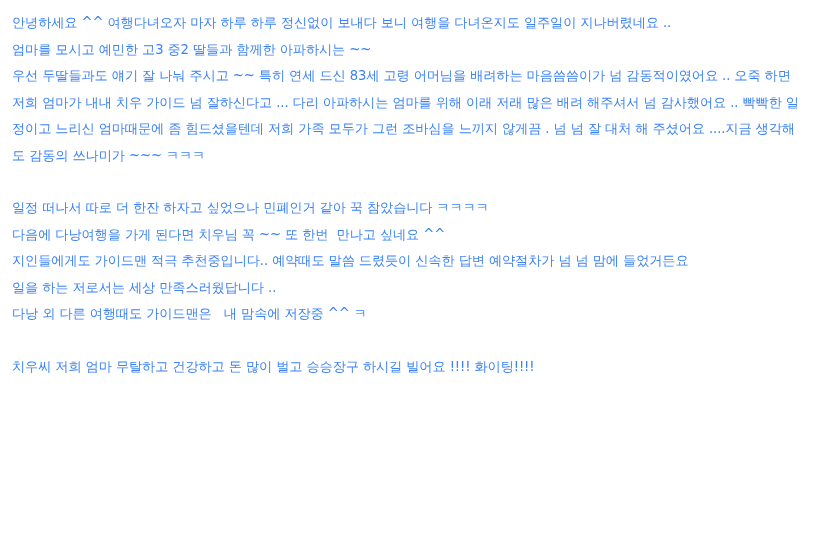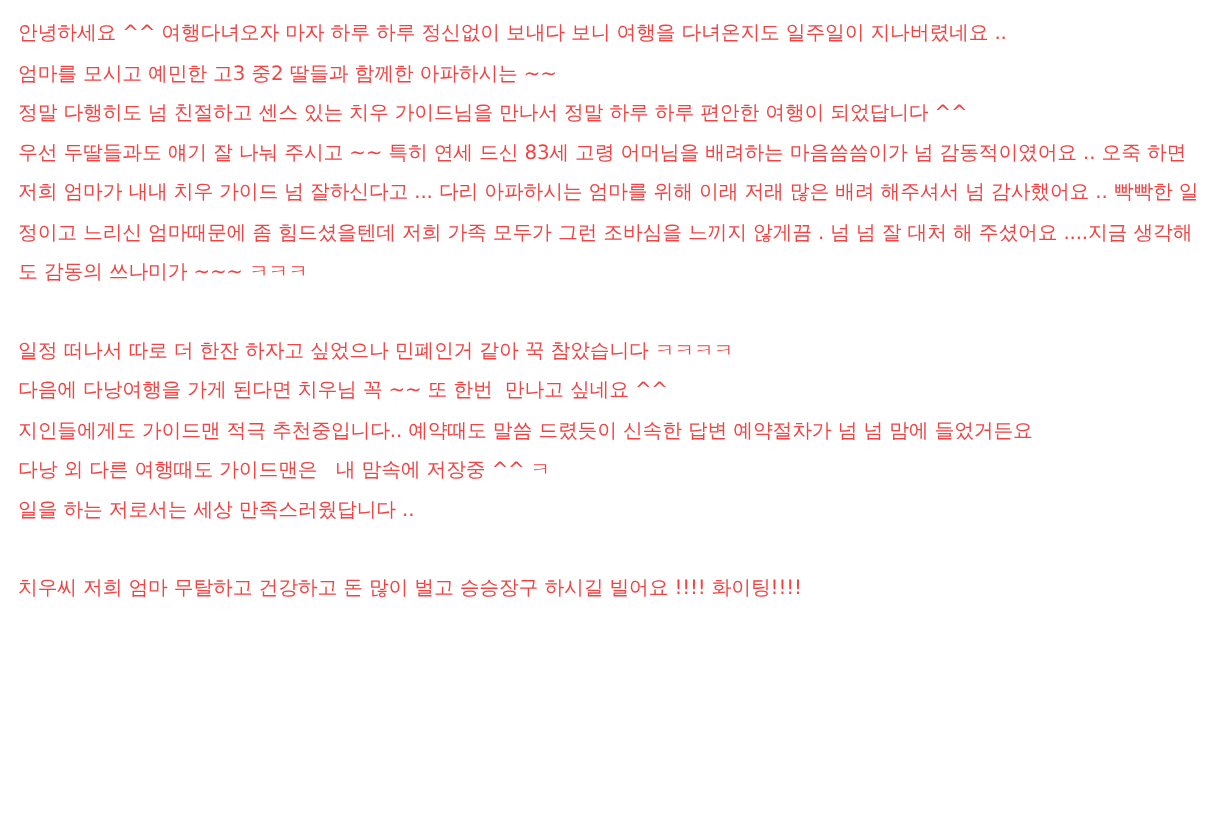--- a/index.html
+++ b/index.html
@@ -14,40 +14,39 @@
     color: #1a1a1a;
     overflow: hidden;
   }
   .review-body {
     padding: 10px 12px 0 12px;
     box-sizing: border-box;
   }
   .para {
     font-size: 13.2px;
     line-height: 26.5px;
-    color: #ef4444;
+    color: #3b82f6;
     white-space: pre-wrap;
     word-break: break-all;
     margin: 0;
     letter-spacing: -0.1px;
   }
   .spacer {
     height: 26px;
   }
 </style>
 </head>
 <body>
 
 <div class="review-body">
   <p class="para">안녕하세요 ^^ 여행다녀오자 마자 하루 하루 정신없이 보내다 보니 여행을 다녀온지도 일주일이 지나버렸네요 ..</p>
   <p class="para">엄마를 모시고 예민한 고3 중2 딸들과 함께한 아파하시는 ~~</p>
-  <p class="para">정말 다행히도 넘 친절하고 센스 있는 치우 가이드님을 만나서 정말 하루 하루 편안한 여행이 되었답니다 ^^</p>
   <p class="para">우선 두딸들과도 얘기 잘 나눠 주시고 ~~ 특히 연세 드신 83세 고령 어머님을 배려하는 마음씀씀이가 넘 감동적이였어요 .. 오죽 하면 저희 엄마가 내내 치우 가이드 넘 잘하신다고 ... 다리 아파하시는 엄마를 위해 이래 저래 많은 배려 해주셔서 넘 감사했어요 .. 빡빡한 일정이고 느리신 엄마때문에 좀 힘드셨을텐데 저희 가족 모두가 그런 조바심을 느끼지 않게끔 . 넘 넘 잘 대처 해 주셨어요 ....지금 생각해도 감동의 쓰나미가 ~~~ ㅋㅋㅋ</p>
   <div class="spacer"></div>
   <p class="para">일정 떠나서 따로 더 한잔 하자고 싶었으나 민폐인거 같아 꾹 참았습니다 ㅋㅋㅋㅋ</p>
   <p class="para">다음에 다낭여행을 가게 된다면 치우님 꼭 ~~ 또 한번  만나고 싶네요 ^^</p>
   <p class="para">지인들에게도 가이드맨 적극 추천중입니다.. 예약때도 말씀 드렸듯이 신속한 답변 예약절차가 넘 넘 맘에 들었거든요</p>
+  <p class="para">일을 하는 저로서는 세상 만족스러웠답니다 ..</p>
   <p class="para">다낭 외 다른 여행때도 가이드맨은   내 맘속에 저장중 ^^ ㅋ</p>
-  <p class="para">일을 하는 저로서는 세상 만족스러웠답니다 ..</p>
   <div class="spacer"></div>
   <p class="para">치우씨 저희 엄마 무탈하고 건강하고 돈 많이 벌고 승승장구 하시길 빌어요 !!!! 화이팅!!!!</p>
   <div class="spacer"></div>
 </div>
 
 </body></html>

